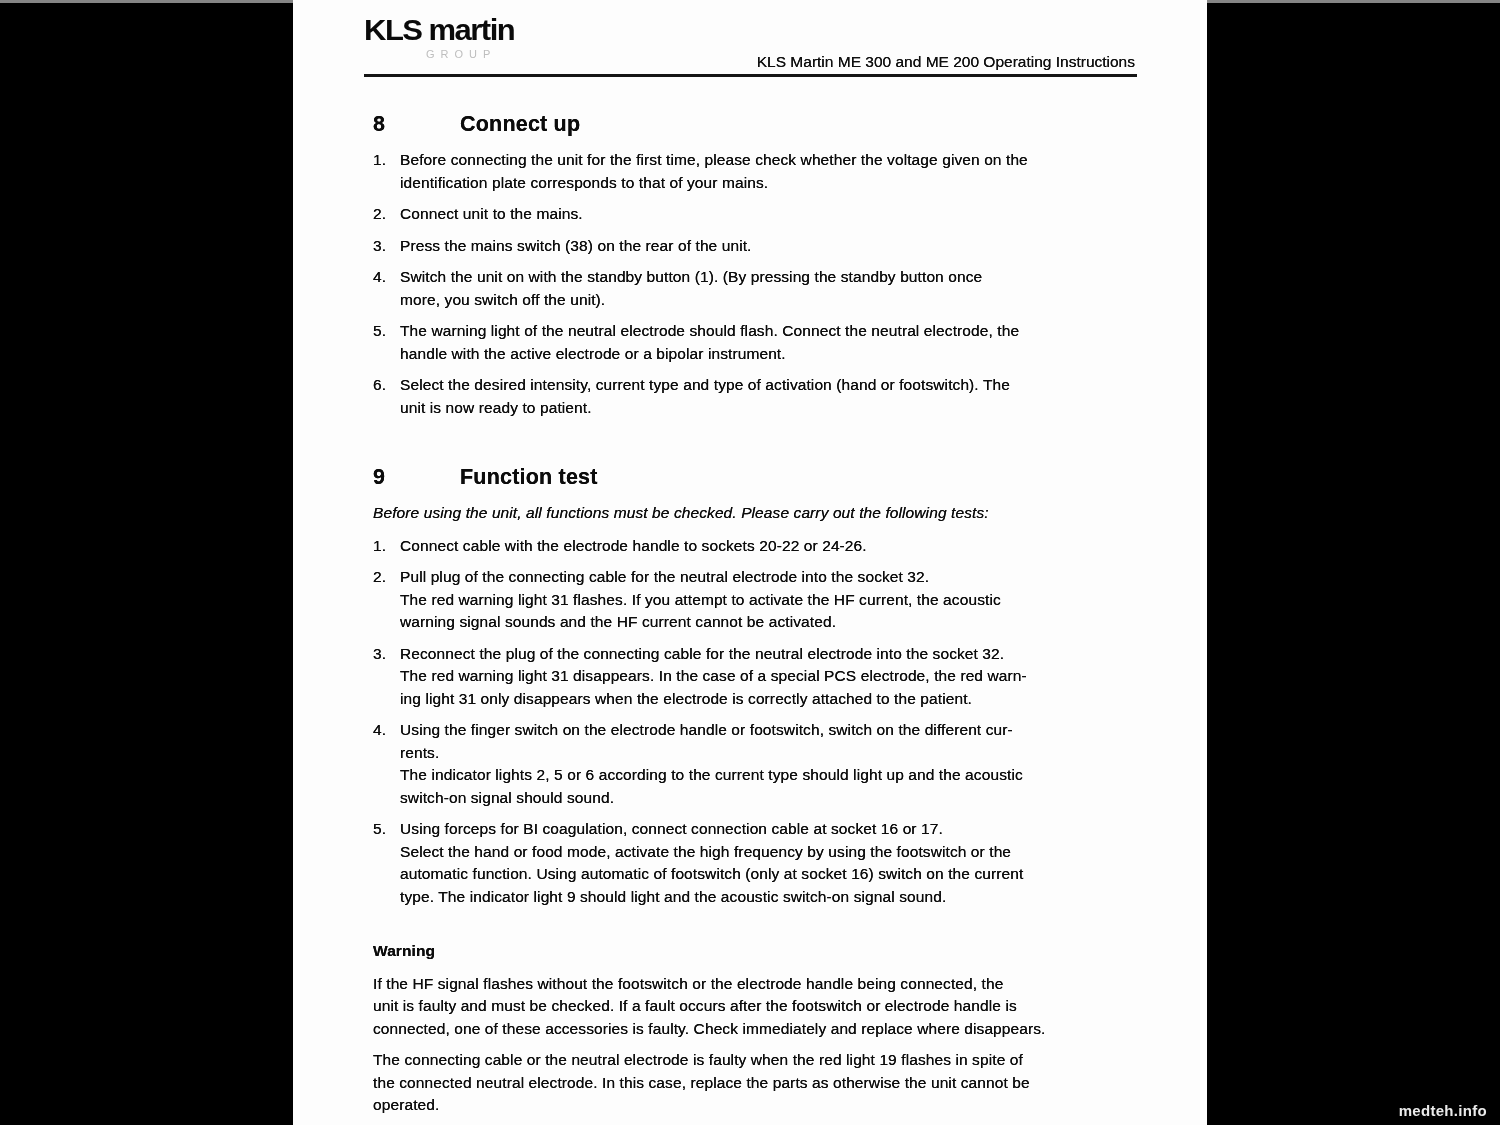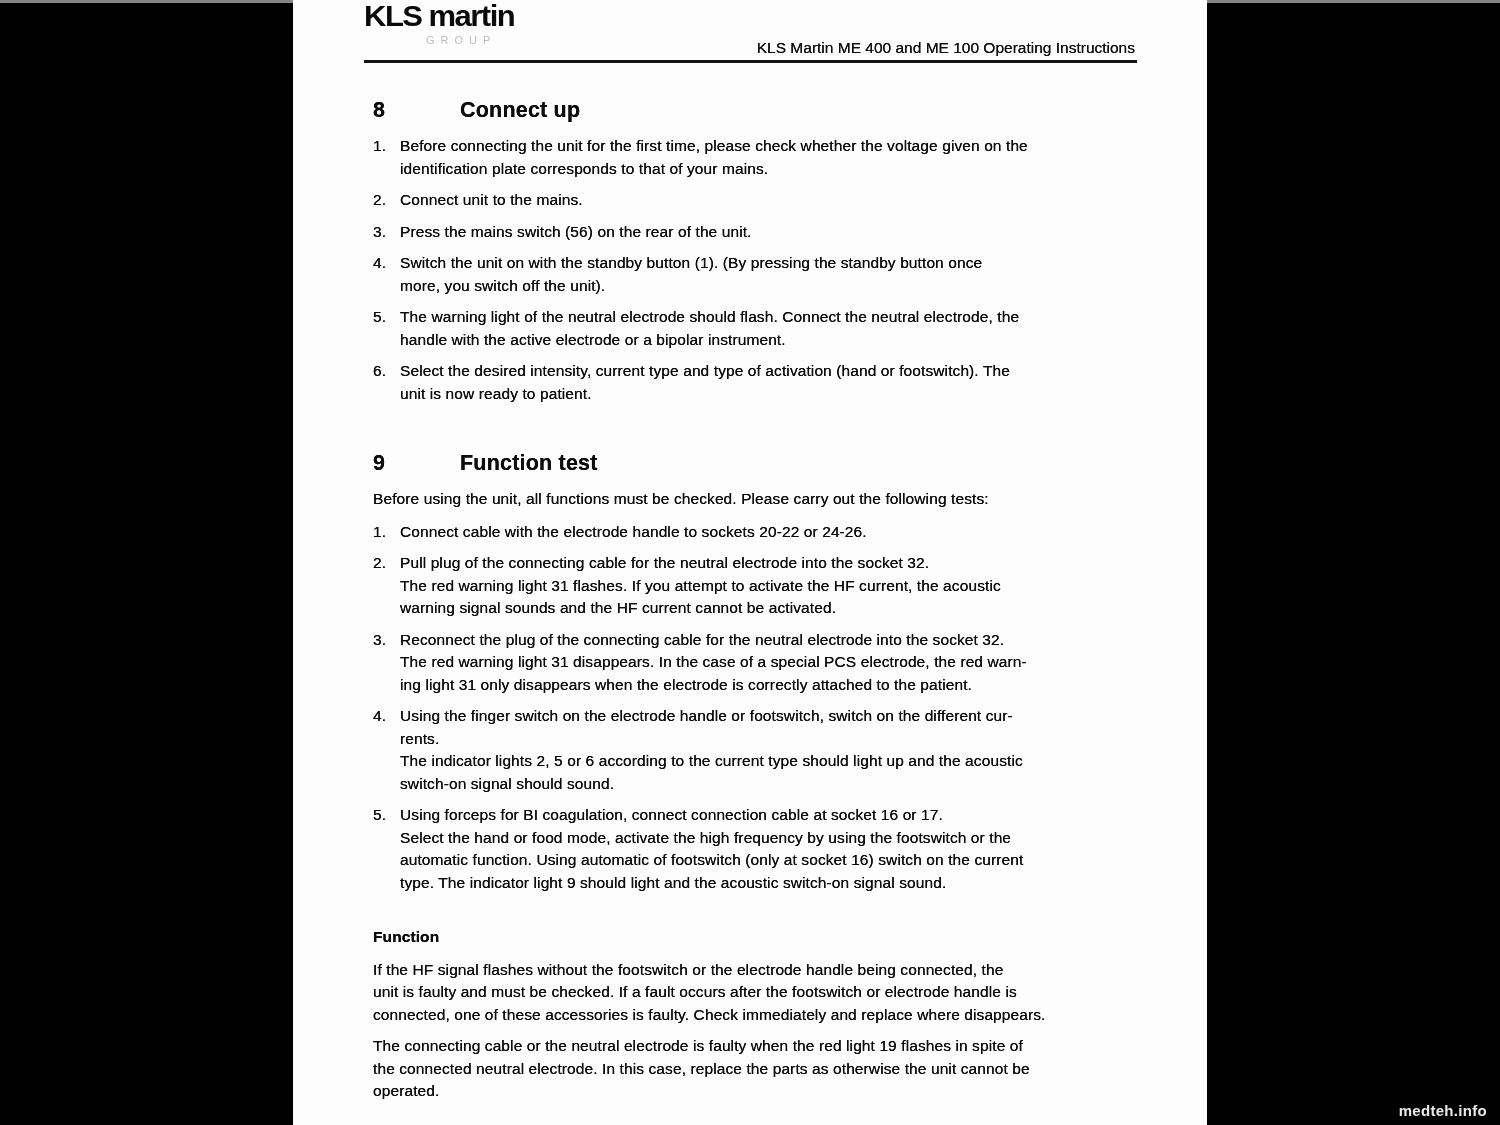--- a/index.html
+++ b/index.html
@@ -16,21 +16,21 @@
   }
   .doc-page{
     position:absolute;top:0;left:293px;width:914px;height:1125px;
     background:#fdfdfd;
     color:#0c0c0c;
   }
   
   .doc-header{
     position:relative;
     margin:0 70px 0 71px;
-    padding-top:1px;
+    padding-top:15px;
     height:59px;
     border-bottom:3px solid #151515;
   }
   .logo-word{
     font-weight:bold;
     font-size:31px;
     line-height:31px;
     letter-spacing:-1.5px;
     color:#0a0a0a;
     transform:scaleY(.96);
@@ -68,21 +68,21 @@
     font-size:21.5px;
     line-height:26px;
     font-weight:bold;
     letter-spacing:.2px;
     margin-bottom:12px;
     text-shadow:0 0 .5px #000;
   }
   .sec-heading .sec-num{width:87px;flex:none;}
   .sec-8{margin-top:34px;}
   .sec-9{margin-top:45px;}
-  .intro{margin:4px 0 10px 0;white-space:pre-line;}
+  .intro{margin:4px 0 10px 0;white-space:pre-line;font-style:italic;}
   .item{display:flex;margin-bottom:9px;}
   .item-num{width:27px;flex:none;}
   .item-text{flex:1;white-space:pre-line;}
   .warning-block{margin-top:32px;}
   .warning-title{font-weight:bold;margin-bottom:10px;text-shadow:0 0 .5px #000;}
   .warn-para{margin:0 0 9px 0;white-space:pre-line;}
   .watermark{
     position:absolute;
     right:13px;bottom:6px;
     color:#ebebeb;
@@ -96,42 +96,42 @@
 
 <div class="canvas-topline"></div>
 
 <div class="doc-page">
 
   <div class="doc-header">
     <div class="logo-word">
       <span>KLS</span><span class="logo-martin">martin</span>
     </div>
     <div class="logo-sub">GROUP</div>
-    <div class="doc-title">KLS Martin ME 400 and ME 100 Operating Instructions</div>
+    <div class="doc-title">KLS Martin ME 300 and ME 200 Operating Instructions</div>
   </div>
 
   <div class="content">
 
     <div class="sec-heading sec-8">
       <span class="sec-num">8</span>
       <span>Connect up</span>
     </div>
 
     <div class="item">
       <span class="item-num">1.</span>
       <div class="item-text">Before connecting the unit for the first time, please check whether the voltage given on the
 identification plate corresponds to that of your mains.</div>
     </div>
     <div class="item">
       <span class="item-num">2.</span>
       <div class="item-text">Connect unit to the mains.</div>
     </div>
     <div class="item">
       <span class="item-num">3.</span>
-      <div class="item-text">Press the mains switch (56) on the rear of the unit.</div>
+      <div class="item-text">Press the mains switch (38) on the rear of the unit.</div>
     </div>
     <div class="item">
       <span class="item-num">4.</span>
       <div class="item-text">Switch the unit on with the standby button (1). (By pressing the standby button once
 more, you switch off the unit).</div>
     </div>
     <div class="item">
       <span class="item-num">5.</span>
       <div class="item-text">The warning light of the neutral electrode should flash. Connect the neutral electrode, the
 handle with the active electrode or a bipolar instrument.</div>
@@ -174,21 +174,21 @@
     </div>
     <div class="item">
       <span class="item-num">5.</span>
       <div class="item-text">Using forceps for BI coagulation, connect connection cable at socket 16 or 17.
 Select the hand or food mode, activate the high frequency by using the footswitch or the
 automatic function. Using automatic of footswitch (only at socket 16) switch on the current
 type. The indicator light 9 should light and the acoustic switch-on signal sound.</div>
     </div>
 
     <div class="warning-block">
-      <div class="warning-title">Function</div>
+      <div class="warning-title">Warning</div>
       <p class="warn-para">If the HF signal flashes without the footswitch or the electrode handle being connected, the
 unit is faulty and must be checked. If a fault occurs after the footswitch or electrode handle is
 connected, one of these accessories is faulty. Check immediately and replace where disappears.</p>
       <p class="warn-para">The connecting cable or the neutral electrode is faulty when the red light 19 flashes in spite of
 the connected neutral electrode. In this case, replace the parts as otherwise the unit cannot be
 operated.</p>
     </div>
 
   </div>
 </div>

